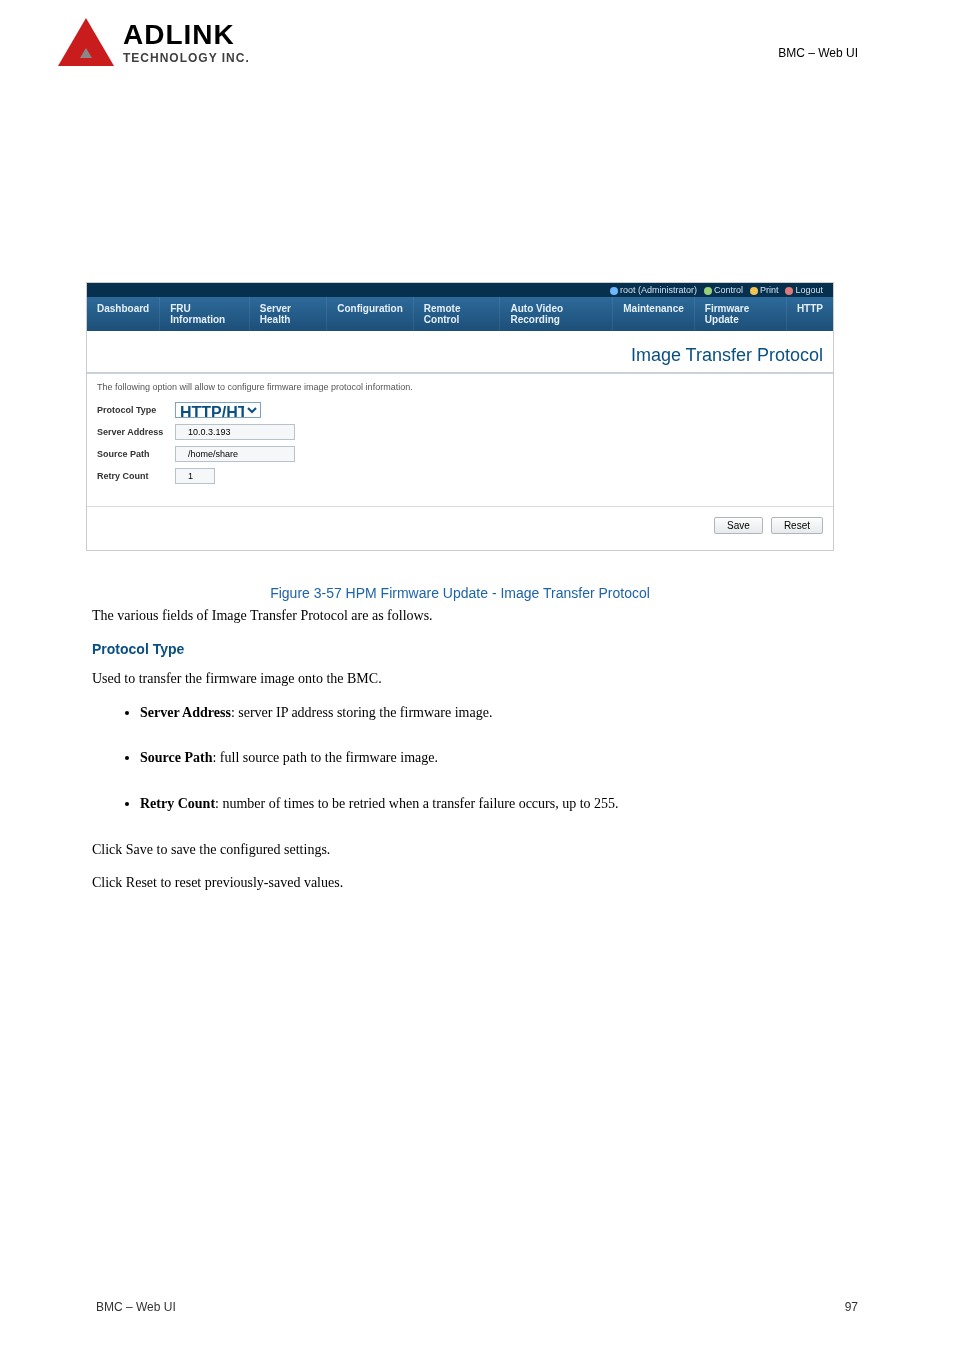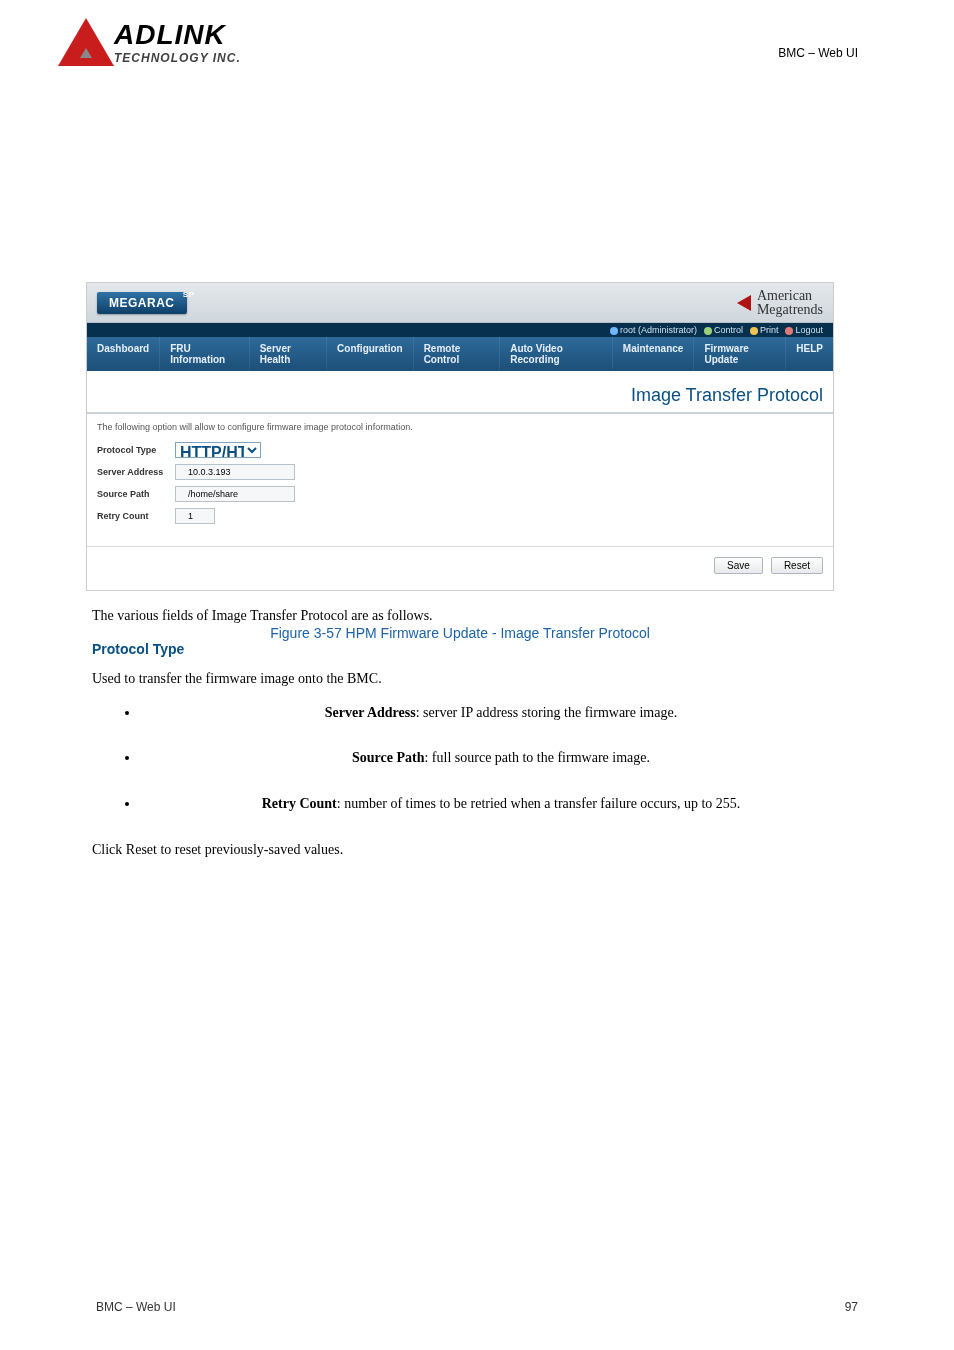--- a/index.html
+++ b/index.html
@@ -1,21 +1,21 @@
 <!DOCTYPE html>
 <html><head>
 <meta charset="utf-8">
 <style>
   * { box-sizing: border-box; margin: 0; padding: 0; }
   body { width: 954px; height: 1350px; background: #fff; font-family: Arial, sans-serif; font-size: 12px; color: #333; position: relative; }
 
   .header-logo { position: absolute; top: 18px; left: 58px; display: flex; align-items: center; }
   .logo-tri { width: 0; height: 0; border-left: 28px solid transparent; border-right: 28px solid transparent; border-bottom: 48px solid #c91d1d; position: relative; }
   .logo-tri::after { content: ""; position: absolute; left: -6px; top: 30px; width: 0; height: 0; border-left: 6px solid transparent; border-right: 6px solid transparent; border-bottom: 10px solid #888; }
-  .logo-text { margin-left: 0; font-style: italic; }
+  .logo-text { margin-left: 9px; }
   .logo-text .big { font-size: 28px; font-weight: 900; letter-spacing: 1px; color: #000; }
   .logo-text .small { font-size: 12px; font-weight: 700; letter-spacing: 1px; color: #404040; }
 
   .page-label { position: absolute; top: 46px; right: 96px; font-size: 12px; color: #000; }
 
   .figure-block { position: absolute; top: 282px; left: 86px; width: 748px; }
 
   .app-shell { width: 748px; border: 1px solid #ccc; background: linear-gradient(#e9eef2,#dde3e8); }
   .titlebar { display: flex; justify-content: space-between; align-items: center; height: 40px; padding: 0 10px; background: linear-gradient(#e4e8ec,#cfd6dc); border-bottom: 1px solid #b9c1c8; }
   .brand-pill { background: linear-gradient(#2f72a6,#0d3f66); color: #fff; font-weight: 700; font-size: 12px; padding: 4px 12px; border-radius: 2px; letter-spacing: .5px; box-shadow: 0 1px 2px rgba(0,0,0,.3); position: relative; }
@@ -45,71 +45,59 @@
   .txt.w1{width:120px;} .txt.w2{width:120px;} .txt.w3{width:40px;}
   .btnbar { display:flex; justify-content:flex-end; gap:8px; padding:10px 10px 0; border-top:1px solid #d5dbe1; margin-top:22px;}
   .btn { background:linear-gradient(#fdfdfd,#e7e9ec); border:1px solid #aeb6bd; border-radius:2px; font-size:10px; padding:2px 12px; cursor:pointer;}
 
   .caption { text-align:center; color:#1d63a8; font-size:14px; margin-top:34px; font-family: Arial, sans-serif;}
 
   .body-text { position:absolute; top:606px; left:92px; width:770px; font-family: Georgia, 'Times New Roman', serif; font-size:14px; color:#000; line-height:1.4;}
   .body-text p { margin-bottom:14px; }
   .body-text .sec-head { font-weight:700; color:#0a4f82; font-family: Arial, sans-serif; font-size:14px; margin-bottom:10px;}
   .body-text ul { list-style: disc; padding-left: 48px;}
-  .body-text li { margin-bottom: 26px; text-align: center;}
+  .body-text li { margin-bottom: 26px;}
   .body-text li .li-head { font-weight:700;}
   .body-text .indent { }
 
   .footer { position:absolute; bottom:36px; left:0; width:100%; display:flex; justify-content:space-between; padding:0 96px; font-size:12px; font-family: Arial, sans-serif;}
 </style>
 </head>
 <body>
 
 <div class="header-logo">
   <div class="logo-tri"></div>
   <div class="logo-text">
     <div class="big">ADLINK</div>
     <div class="small">TECHNOLOGY INC.</div>
   </div>
 </div>
 
 <div class="page-label">BMC – Web UI</div>
 
 <div class="figure-block">
   <div class="app-shell">
-    <div class="titlebar">
-      <div class="brand-pill">
-        <span>MEGARAC</span><sup>SP</sup>
-      </div>
-      <div class="ami">
-        <div class="ami-arrow"></div>
-        <div class="ami-text">
-          <div>American</div>
-          <div>Megatrends</div>
-        </div>
-      </div>
-    </div>
 
     <div class="userbar">
       <span><i class="ico ico-user"></i><span>root (Administrator)</span></span>
       <a><i class="ico ico-refresh"></i><span>Control</span></a>
       <a><i class="ico ico-print"></i><span>Print</span></a>
       <a><i class="ico ico-logout"></i><span>Logout</span></a>
     </div>
 
     <div class="menubar">
       <div class="mi">Dashboard</div>
       <div class="mi">FRU Information</div>
       <div class="mi">Server Health</div>
       <div class="mi">Configuration</div>
       <div class="mi">Remote Control</div>
       <div class="mi">Auto Video Recording</div>
       <div class="mi">Maintenance</div>
       <div class="mi">Firmware Update</div>
-      <div class="help">HELP</div>
+      <div class="help">HTTP</div>
     </div>
 
     <div class="content">
       <h2>Image Transfer Protocol</h2>
       <div class="desc">The following option will allow to configure firmware image protocol information.</div>
       <div class="form">
         <div class="row">
           <label>Protocol Type</label>
           <select class="sel">
             <option>HTTP/HTTPs</option>
@@ -140,19 +128,20 @@
 
 <div class="body-text">
   <p>The various fields of Image Transfer Protocol are as follows.</p>
   <p class="sec-head">Protocol Type</p>
   <p class="indent">Used to transfer the firmware image onto the BMC.</p>
   <ul>
     <li><span class="li-head">Server Address</span><span>: server IP address storing the firmware image.</span></li>
     <li><span class="li-head">Source Path</span><span>: full source path to the firmware image.</span></li>
     <li><span class="li-head">Retry Count</span><span>: number of times to be retried when a transfer failure occurs, up to 255.</span></li>
   </ul>
+  <p>Click Save to save the configured settings.</p>
   <p>Click Reset to reset previously-saved values.</p>
 </div>
 
 <div class="footer">
   <span>BMC – Web UI</span>
   <span>97</span>
 </div>
 
 </body></html>

